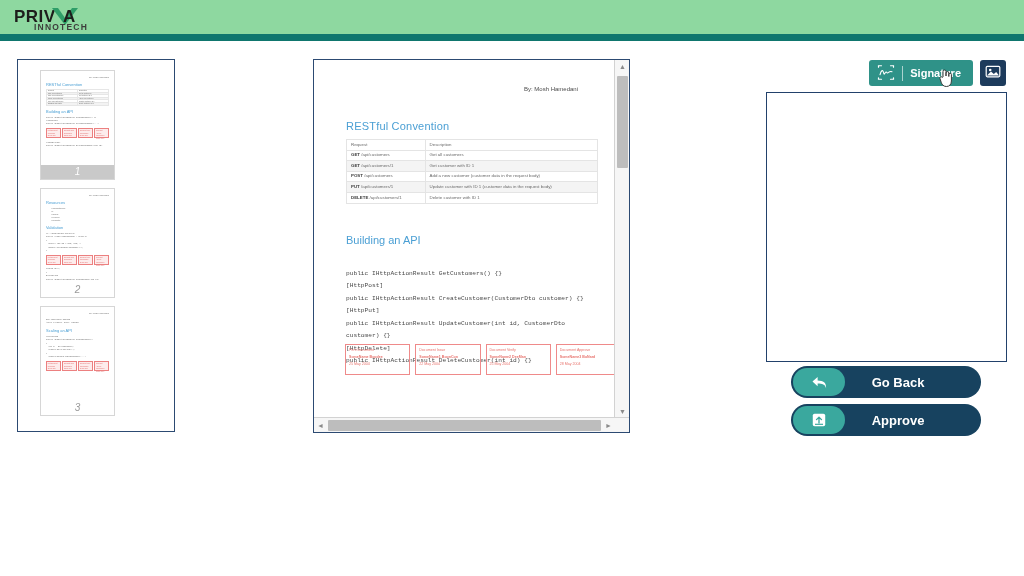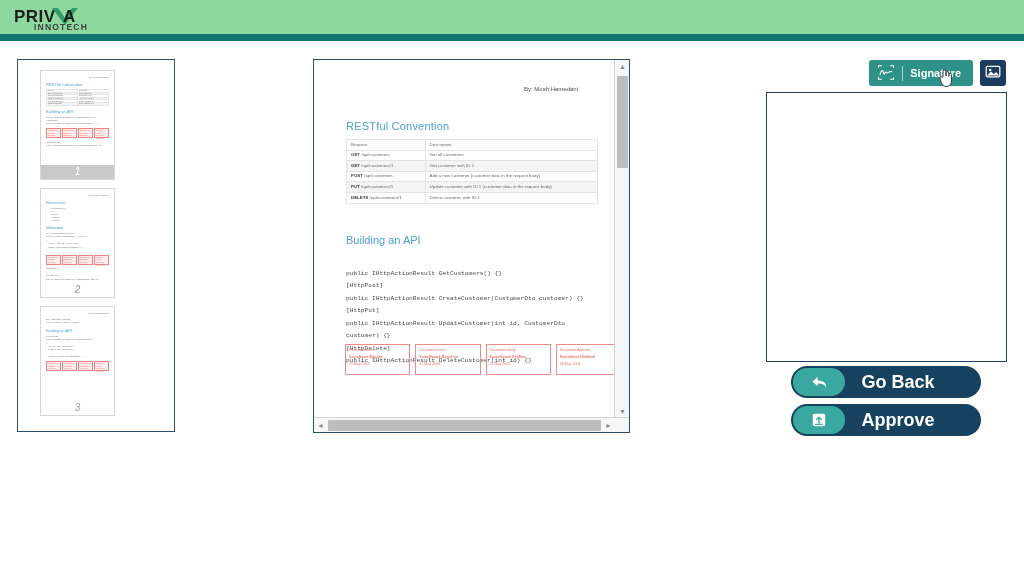--- a/index.html
+++ b/index.html
@@ -232,21 +232,21 @@
   .action-btn.go-back { top: 366px; }
   .action-btn.upload  { top: 404px; }
   .ab-icon {
     width: 52px; height: 28px; margin-left: 2px;
     background: #3aa89e; border-radius: 14px;
     display: flex; align-items: center; justify-content: center;
     flex: none;
   }
   .ab-label {
     flex: 1; text-align: center; margin-right: 30px;
-    color: #ffffff; font-size: 18px; font-weight: bold;
+    color: #ffffff; font-size: 13px; font-weight: bold;
   }
 </style>
 </head>
 <body>
 
 <div class="app-header">
   <div class="logo-wrap">
     <span class="logo-priva">PRIV</span>
     <span class="logo-v"></span>
     <span class="logo-v-inner"></span>

